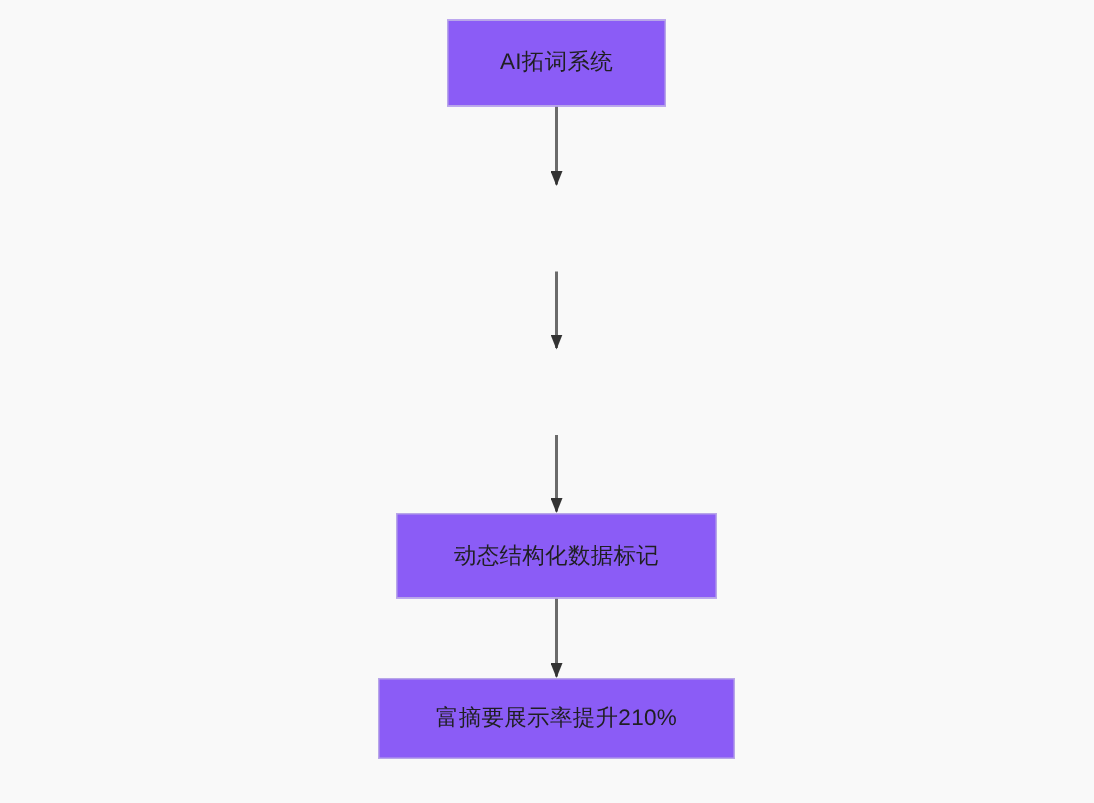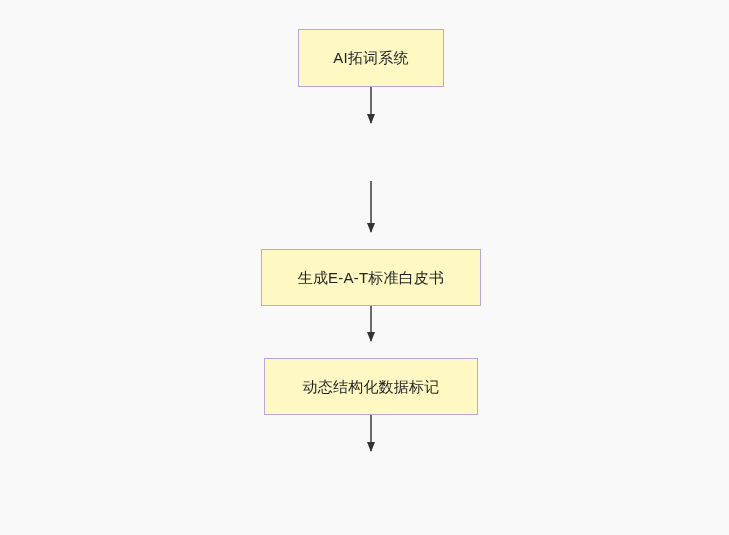--- a/index.html
+++ b/index.html
@@ -17,27 +17,26 @@
   #flowchart-canvas {
     position: absolute;
     left: 0;
     top: 0;
     width: 729px;
     height: 535px;
   }
   .node {
     position: absolute;
     box-sizing: border-box;
-    background: #fef9c3;
+    background: #8b5cf6;
     border: 1.8px solid #b8a6e8;
     display: flex;
     align-items: center;
     justify-content: center;
     text-align: left;
-    margin-top: 16px;
   }
   .node-label {
     font-size: 15px;
     color: #1f1f22;
     line-height: 1.2;
     letter-spacing: 0.2px;
     white-space: nowrap;
   }
   .edge-layer {
     position: absolute;
@@ -73,22 +72,22 @@
     <line x1="371" y1="290" x2="371" y2="341" stroke="#6b6b6b" stroke-width="2" marker-end="url(#arrowhead)"></line>
 
     <line x1="371" y1="399" x2="371" y2="451" stroke="#6b6b6b" stroke-width="2" marker-end="url(#arrowhead)"></line>
   </svg>
 
   <div class="node" id="node-0">
     <span class="node-label">AI拓词系统</span>
   </div>
 
 
-  <div class="node" id="node-2">
-    <span class="node-label">生成E-A-T标准白皮书</span>
-  </div>
 
   <div class="node" id="node-3">
     <span class="node-label">动态结构化数据标记</span>
   </div>
 
+  <div class="node" id="node-4">
+    <span class="node-label">富摘要展示率提升210%</span>
+  </div>
 
 </div>
 
 </body></html>

